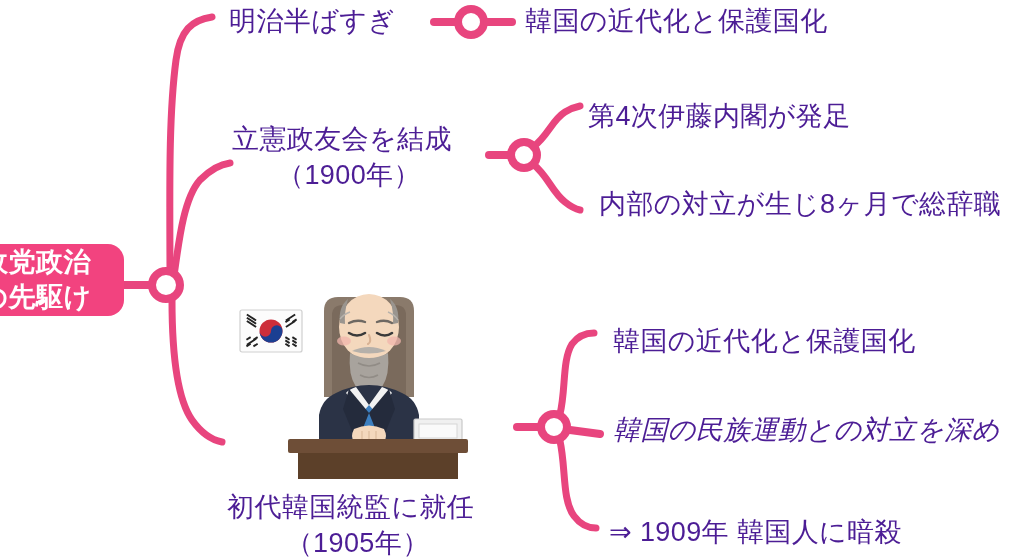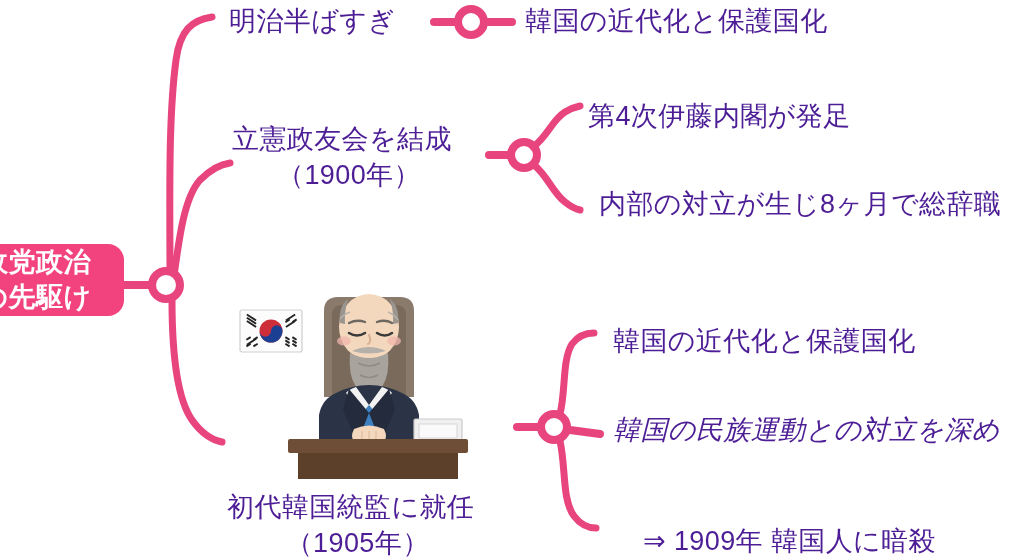--- a/index.html
+++ b/index.html
@@ -57,21 +57,21 @@
   .label.two-line { white-space: normal; text-align: center; }
   .label .l2 { display: block; text-indent: 14px; }
 
   .lbl-meiji     { left: 229px; top: 3px; }
   .lbl-seitou    { left: 525px; top: 3px; }
   .lbl-rikken    { left: 232px; top: 121px; }
   .lbl-ito4      { left: 588px; top: 98px; }
   .lbl-naibu     { left: 583px; top: 186px; margin-left: 16px; }
   .lbl-kindaika  { left: 613px; top: 323px; }
   .lbl-minzoku   { left: 613px; top: 412px; font-style: italic; }
-  .lbl-ansatsu   { left: 643px; top: 514px; margin-top: 9px; }
+  .lbl-ansatsu   { left: 609px; top: 514px; }
   .lbl-shodai    { left: 227px; top: 489px; }
 
   
   .illustration {
     position: absolute;
     left: 236px;
     top: 283px;
     width: 232px;
     height: 196px;
   }

